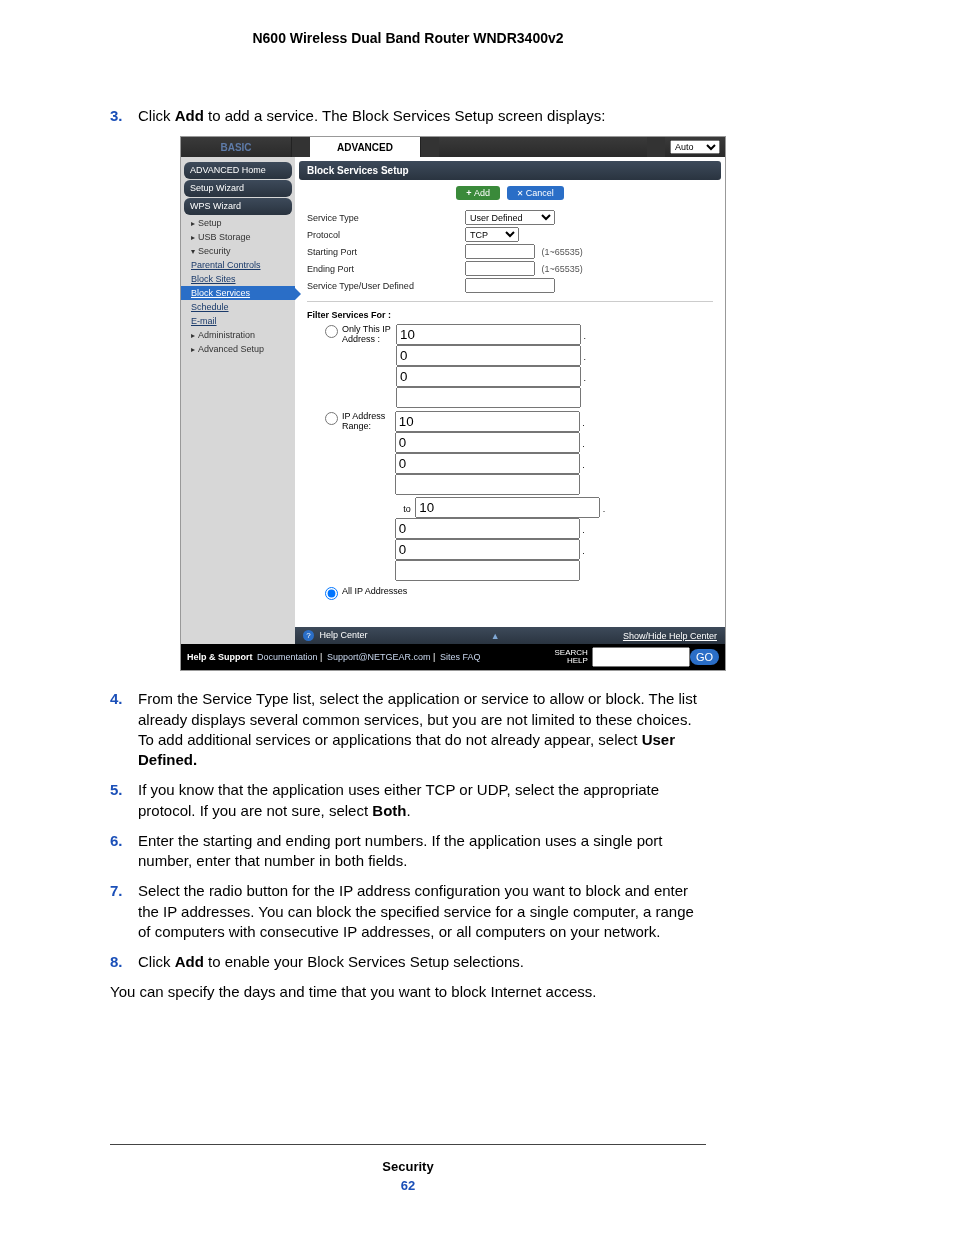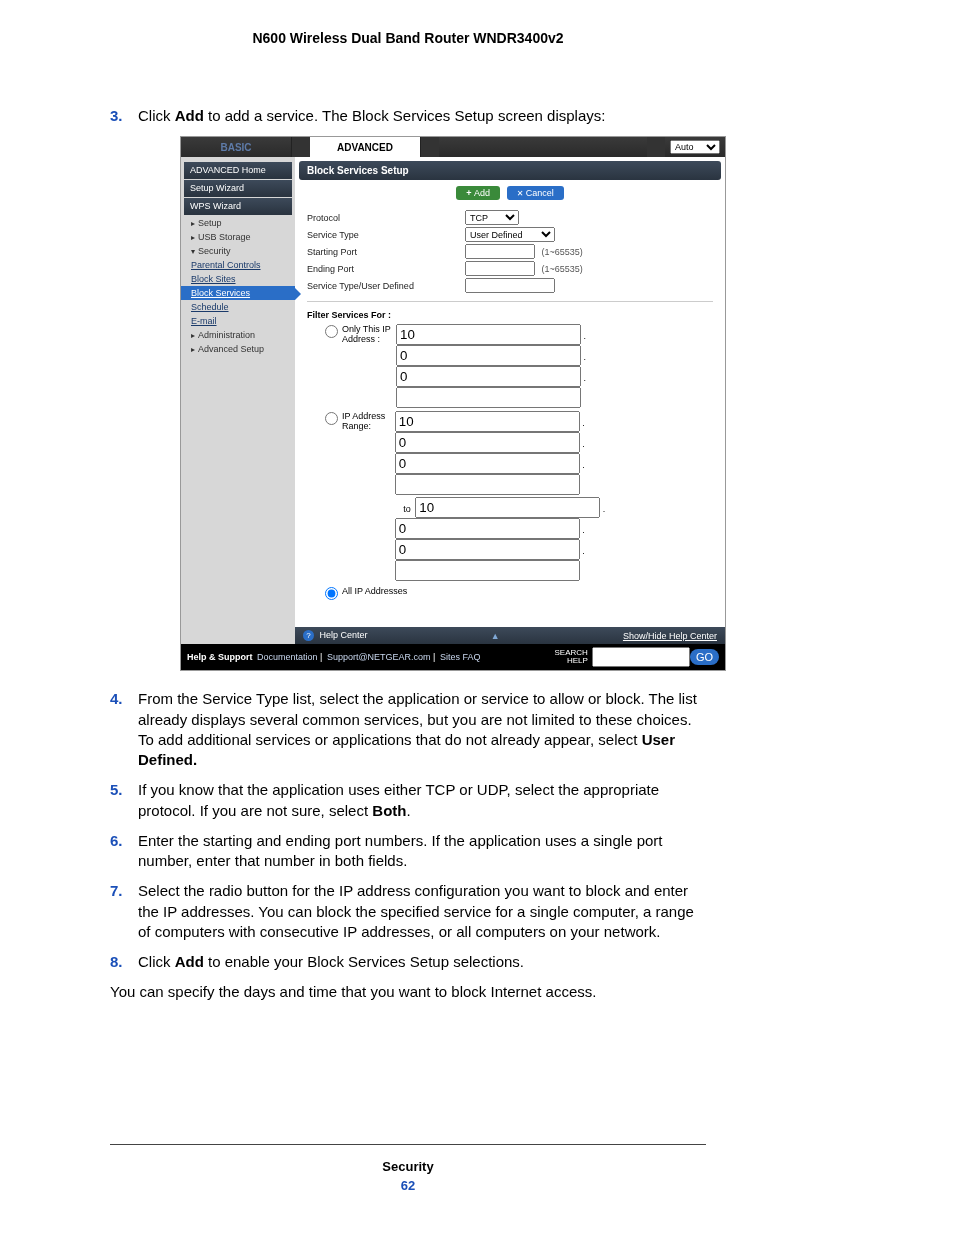--- a/index.html
+++ b/index.html
@@ -123,21 +123,21 @@
     width: 114px;
     background: #d7d7d7;
     padding: 4px 0 12px 0;
   }
   .rs-sb-item {
     background: linear-gradient(#3d4a5a,#2a3440);
     color: #fff;
     font-size: 9px;
     padding: 3px 6px;
     border-bottom: 1px solid #2a3440;
-    border-radius: 0;
+    border-radius: 6px;
     margin: 1px 3px;
     cursor: pointer;
   }
   .rs-sb-item.sub {
     background: #d7d7d7;
     color: #1a3a6a;
     border: none;
     padding: 2px 6px 2px 10px;
     margin: 0;
     border-radius: 0;
@@ -331,32 +331,32 @@
 
       <div class="rs-main">
         <div class="rs-panel-title">Block Services Setup</div>
         <div class="rs-btnbar">
           <span class="rs-btn add">Add</span>
           <span class="rs-btn cancel">Cancel</span>
         </div>
 
         <div class="rs-form">
           <div class="rs-row">
+            <div class="lab">Service Type</div>
+            <div class="val">
+              <select style="width:90px">
+                <option>User Defined</option>
+              </select>
+            </div>
+          </div>
+          <div class="rs-row">
             <div class="lab">Protocol</div>
             <div class="val">
               <select style="width:54px">
                 <option>TCP</option>
-              </select>
-            </div>
-          </div>
-          <div class="rs-row">
-            <div class="lab">Service Type</div>
-            <div class="val">
-              <select style="width:90px">
-                <option>User Defined</option>
               </select>
             </div>
           </div>
           <div class="rs-row">
             <div class="lab">Starting Port</div>
             <div class="val">
               <input type="text" class="port" style="">
               <span class="hint">(1~65535)</span>
             </div>
           </div>

